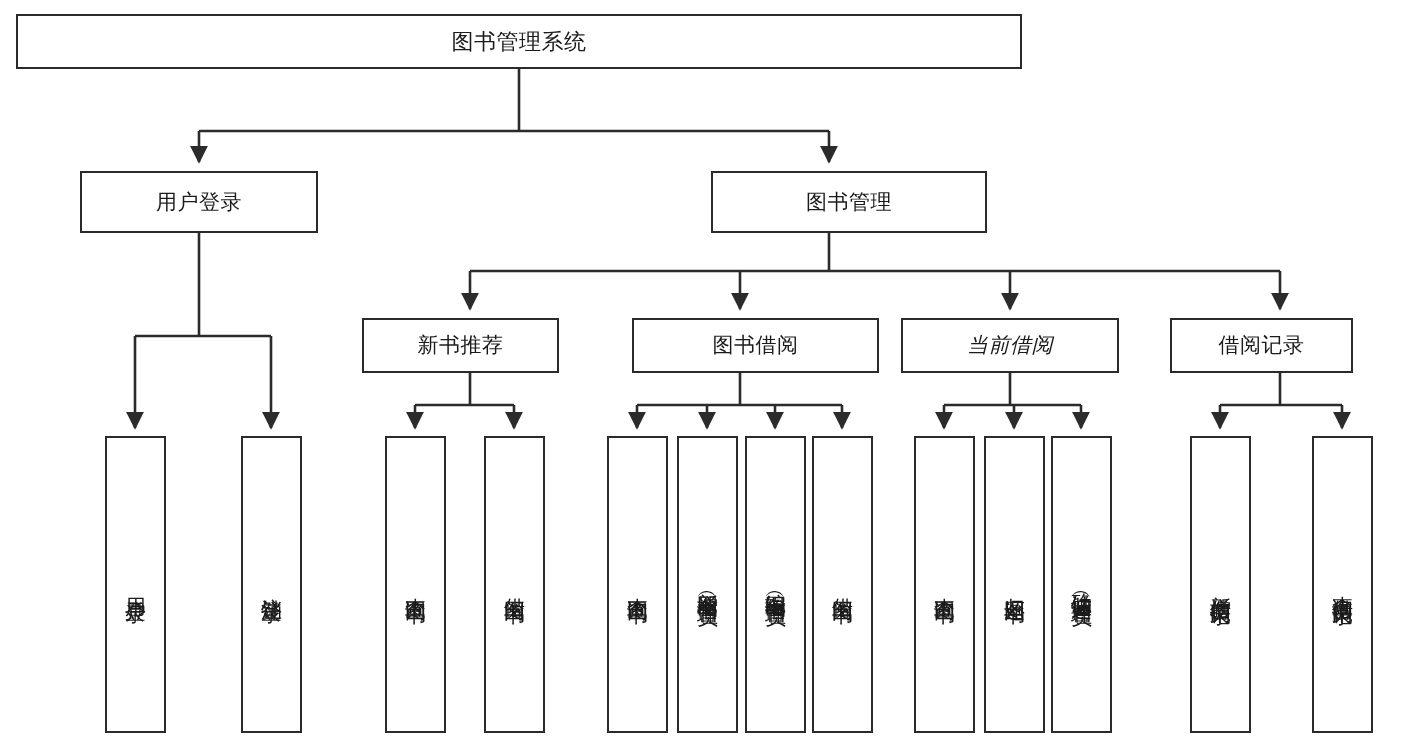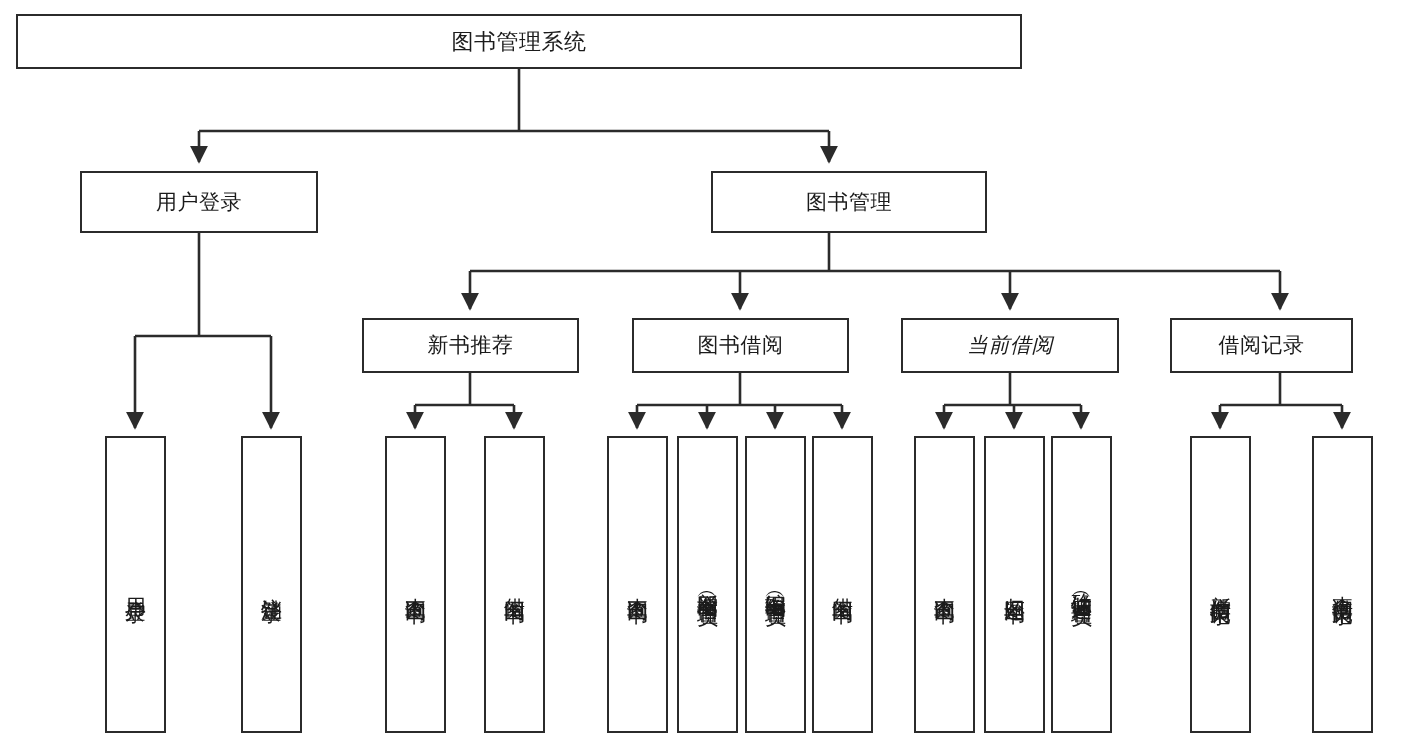--- a/index.html
+++ b/index.html
@@ -122,24 +122,24 @@
 
   <div id="tier2-layer">
       <div class="node horiz" style="left: 80px; top: 171px; width: 238px; height: 62px;">
         <span>用户登录</span>
       </div>
       <div class="node horiz" style="left: 711px; top: 171px; width: 276px; height: 62px;">
         <span>图书管理</span>
       </div>
     </div>
   <div id="tier3-layer">
-      <div class="node horiz" style="left: 362px; top: 318px; width: 217px; height: 55px;">
+      <div class="node horiz" style="left: 362px; top: 318px; width: 197px; height: 55px;">
         <span>新书推荐</span>
       </div>
-      <div class="node horiz" style="left: 632px; top: 318px; width: 217px; height: 55px;">
+      <div class="node horiz" style="left: 632px; top: 318px; width: 247px; height: 55px;">
         <span>图书借阅</span>
       </div>
       <div class="node horiz" style="left: 901px; top: 318px; width: 218px; height: 55px; font-style: italic;">
         <span>当前借阅</span>
       </div>
       <div class="node horiz" style="left: 1170px; top: 318px; width: 183px; height: 55px; text-align: right;">
         <span>借阅记录</span>
       </div>
     </div>
   <div id="leaf-layer">

